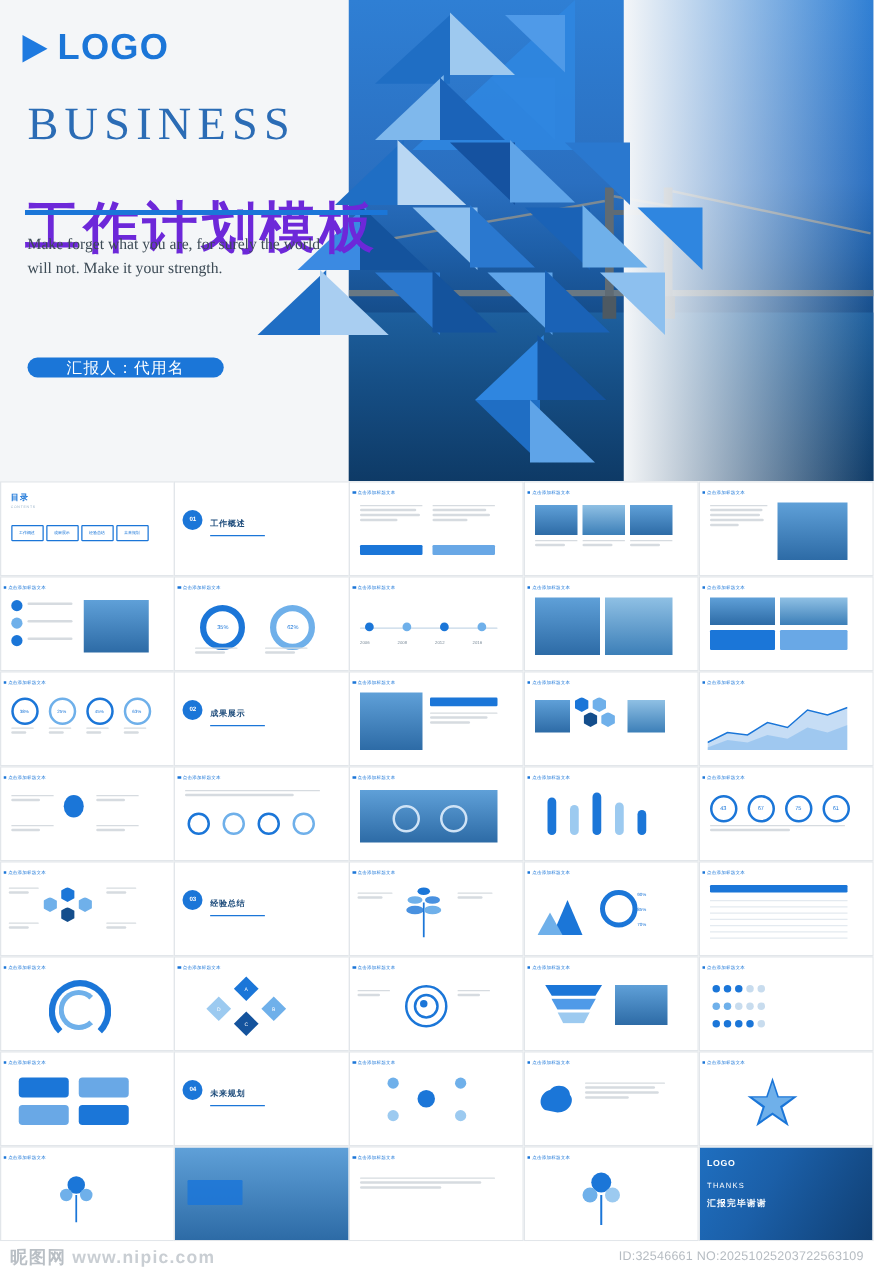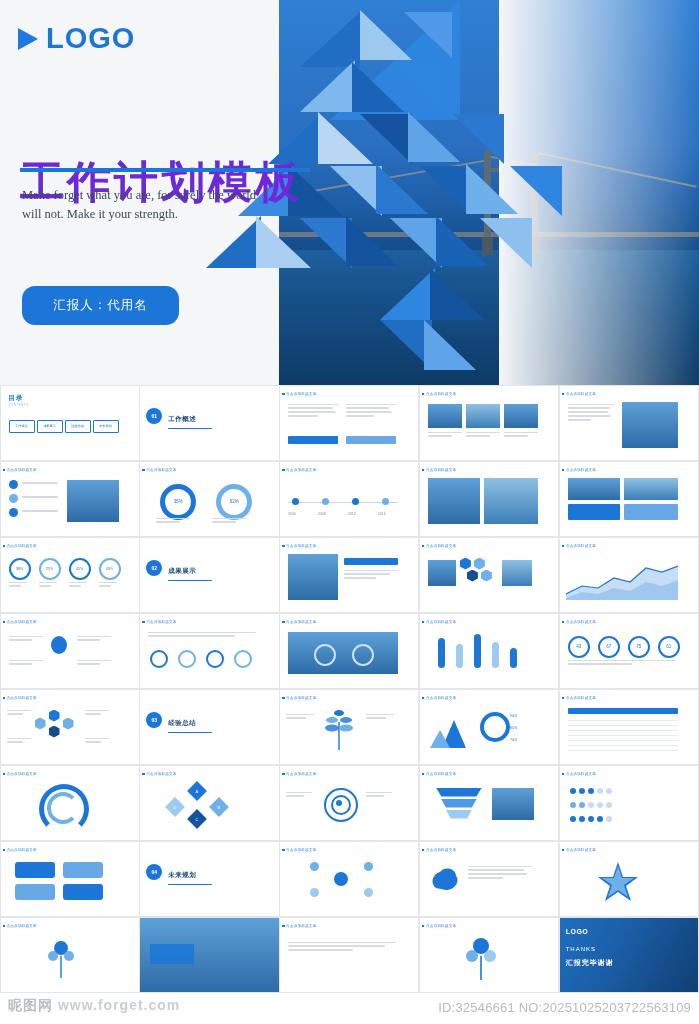--- a/index.html
+++ b/index.html
@@ -39,21 +39,21 @@
   .tri{position:absolute;width:0;height:0;}
   .logo-row{position:absolute;left:18px;top:22px;display:flex;align-items:center;gap:8px;}
   .logo-mark{width:0;height:0;border-top:11px solid transparent;border-bottom:11px solid transparent;border-left:20px solid #1e7ae0;}
   .logo-text{font-size:29px;font-weight:bold;color:#1b76d8;letter-spacing:1px;}
   .hero-en{position:absolute;left:22px;top:78px;font-size:37px;letter-spacing:5px;color:#2b6cb5;font-family:"Liberation Serif","DejaVu Serif",serif;}
   .hero-cn{position:absolute;left:20px;top:124px;font-size:44px;font-weight:bold;color:#6d28d9;letter-spacing:3px;margin-top:29px;}
   .hero-cn-bar{position:absolute;left:20px;top:168px;width:290px;height:4px;background:#1b76d8;}
   .hero-sub{position:absolute;left:22px;top:186px;width:250px;font-size:12.5px;line-height:19px;color:#3c4a55;font-family:"Liberation Serif","DejaVu Serif",serif;}
   .hero-keys{position:absolute;left:22px;top:243px;font-size:15px;color:#1b76d8;letter-spacing:1px;}
   .hero-keys span.sep{color:#8fb7e0;margin:0 7px;}
-  .hero-btn{position:absolute;left:22px;top:286px;width:157px;height:39px;border-radius:13px;background:#1b76d8;color:#fff;font-size:12.5px;display:flex;align-items:center;justify-content:center;letter-spacing:1px;}
+  .hero-btn{position:absolute;left:22px;top:286px;width:157px;height:16px;border-radius:13px;background:#1b76d8;color:#fff;font-size:12.5px;display:flex;align-items:center;justify-content:center;letter-spacing:1px;}
 
   
   .grid{
     position:absolute;left:0;top:385px;width:699px;height:608px;
     display:grid;grid-template-columns:repeat(5,1fr);grid-template-rows:repeat(8,76px);
     gap:0;background:#ffffff;
   }
   .slide{
     position:relative;border:1px solid #e2e6ea;margin:-0.5px 0 0 -0.5px;
     background:#fff;overflow:hidden;
@@ -84,21 +84,21 @@
   .toc-head{position:absolute;left:8px;top:8px;font-size:6.5px;color:#1b76d8;font-weight:bold;letter-spacing:1px;}
   .toc-sub{position:absolute;left:8px;top:17px;font-size:2.8px;color:#9ab3c9;letter-spacing:.6px;}
   .toc-item{position:absolute;width:24px;height:11px;border:1px solid #1b76d8;border-radius:1px;font-size:3.2px;color:#1b76d8;display:flex;align-items:center;justify-content:center;}
 
   
   .footer{
     position:absolute;left:0;top:993px;width:699px;height:31px;background:#ffffff;
   }
   .wm{position:absolute;left:8px;top:4px;font-size:14px;color:#c9ced3;letter-spacing:1px;font-weight:bold;}
   .wm .wm-cn{color:#b9bfc5;}
-  .idline{position:absolute;right:8px;top:7px;font-size:13px;color:#b6bcc2;letter-spacing:.2px;}
+  .idline{position:absolute;right:8px;top:7px;font-size:10px;color:#b6bcc2;letter-spacing:.2px;}
 </style>
 </head>
 <body>
 
 <div class="hero">
 
   <div class="hero-photo">
     <div class="bridge-water"></div>
     <div class="bridge-deck"></div>
     <div class="tower t1"></div>
@@ -143,20 +143,21 @@
     <div class="tri" style="left:430px;top:268px;border-right:55px solid transparent;border-bottom:52px solid #14539d;"></div>
     <div class="tri" style="left:380px;top:320px;border-left:52px solid transparent;border-top:50px solid #1f6ec4;"></div>
     <div class="tri" style="left:424px;top:320px;border-right:52px solid transparent;border-bottom:50px solid #5fa4e8;"></div>
   </div>
 
   <div class="logo-row">
     <span class="logo-mark"></span>
     <span class="logo-text">LOGO</span>
   </div>
 
+  <div class="hero-en">BUSINESS</div>
   <div class="hero-cn">工作计划模板</div>
   <div class="hero-cn-bar"></div>
   <div class="hero-sub">Make forget what you are, for surely the world will not. Make it your strength.</div>
 
 
   <div class="hero-btn">汇报人：代用名</div>
 </div>
 
 <div class="grid">
 
@@ -632,16 +633,16 @@
     <div class="thanks-logo">LOGO</div>
     <div class="thanks-t">THANKS</div>
     <div class="thanks-c">汇报完毕谢谢</div>
   </div>
 
 </div>
 
 <div class="footer">
   <div class="wm">
     <span class="wm-cn">昵图网</span>
-    <span>www.forget.com</span>
+    <span>www.nipic.com</span>
   </div>
   <div class="idline">ID:32546661  NO:20251025203722563109</div>
 </div>
 
 </body></html>

